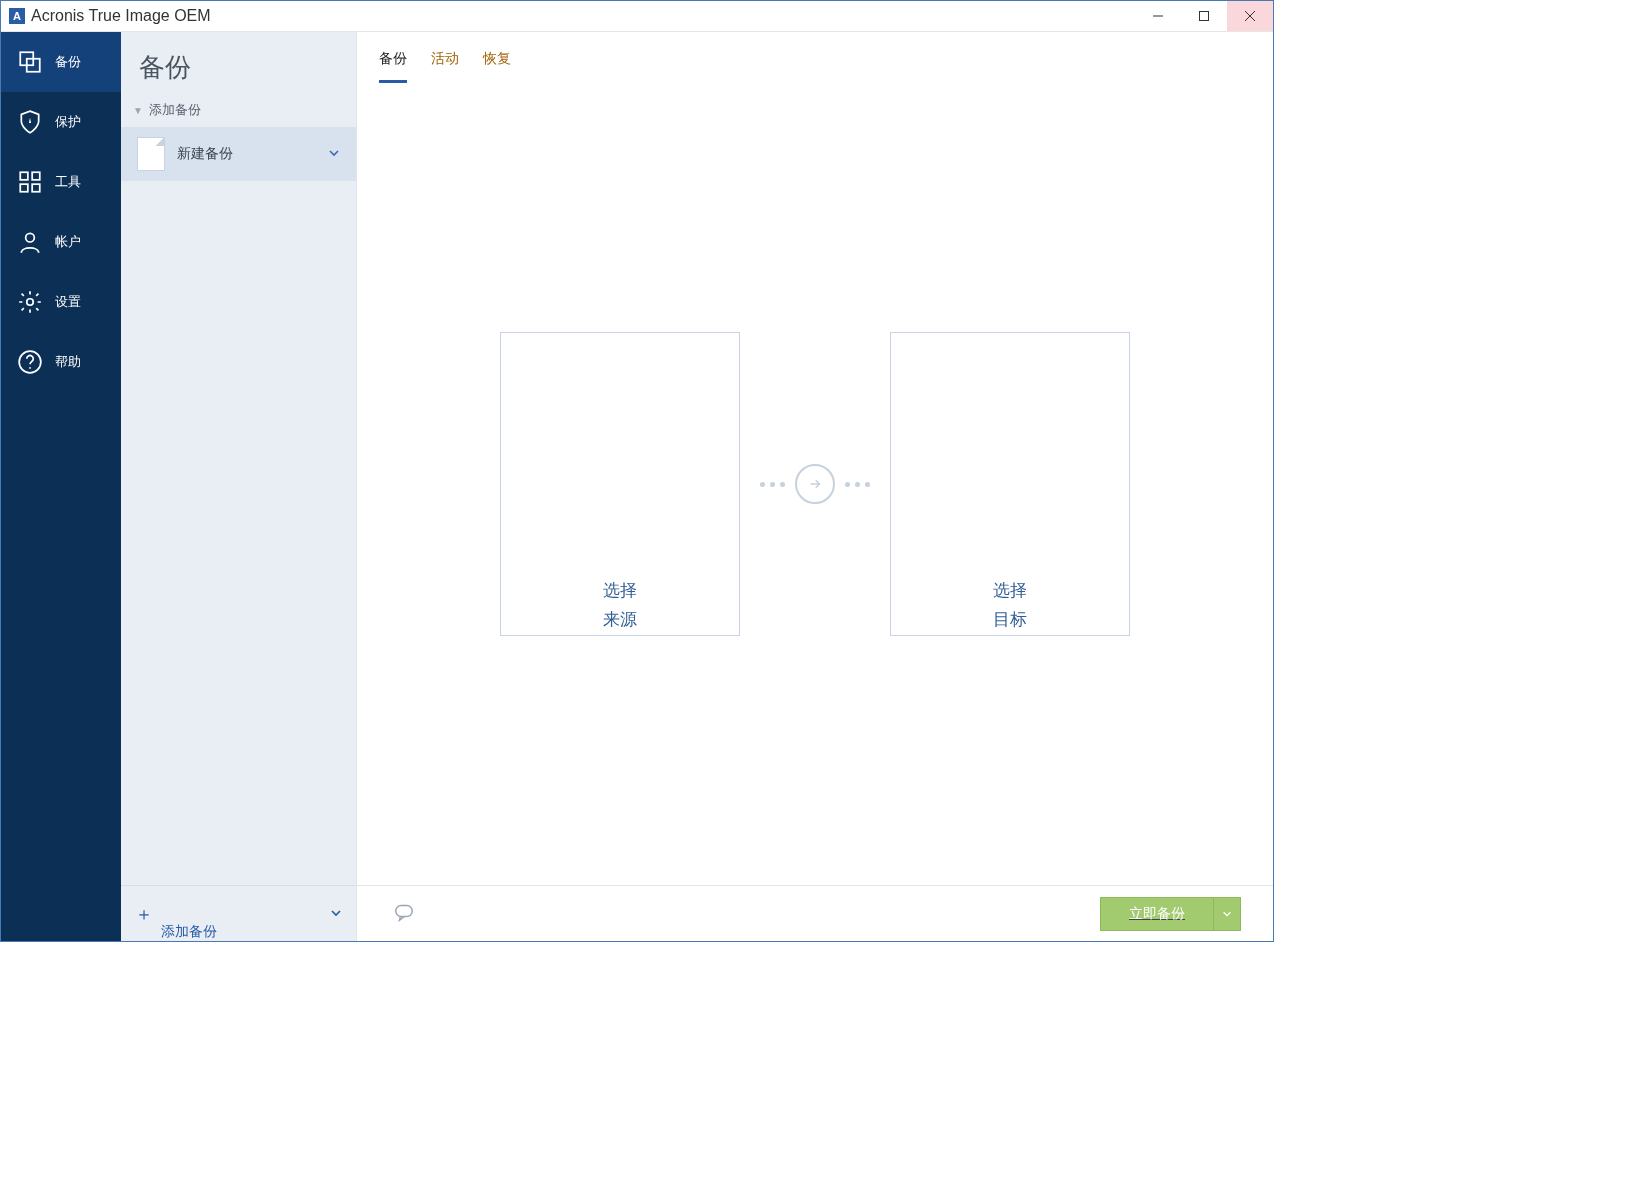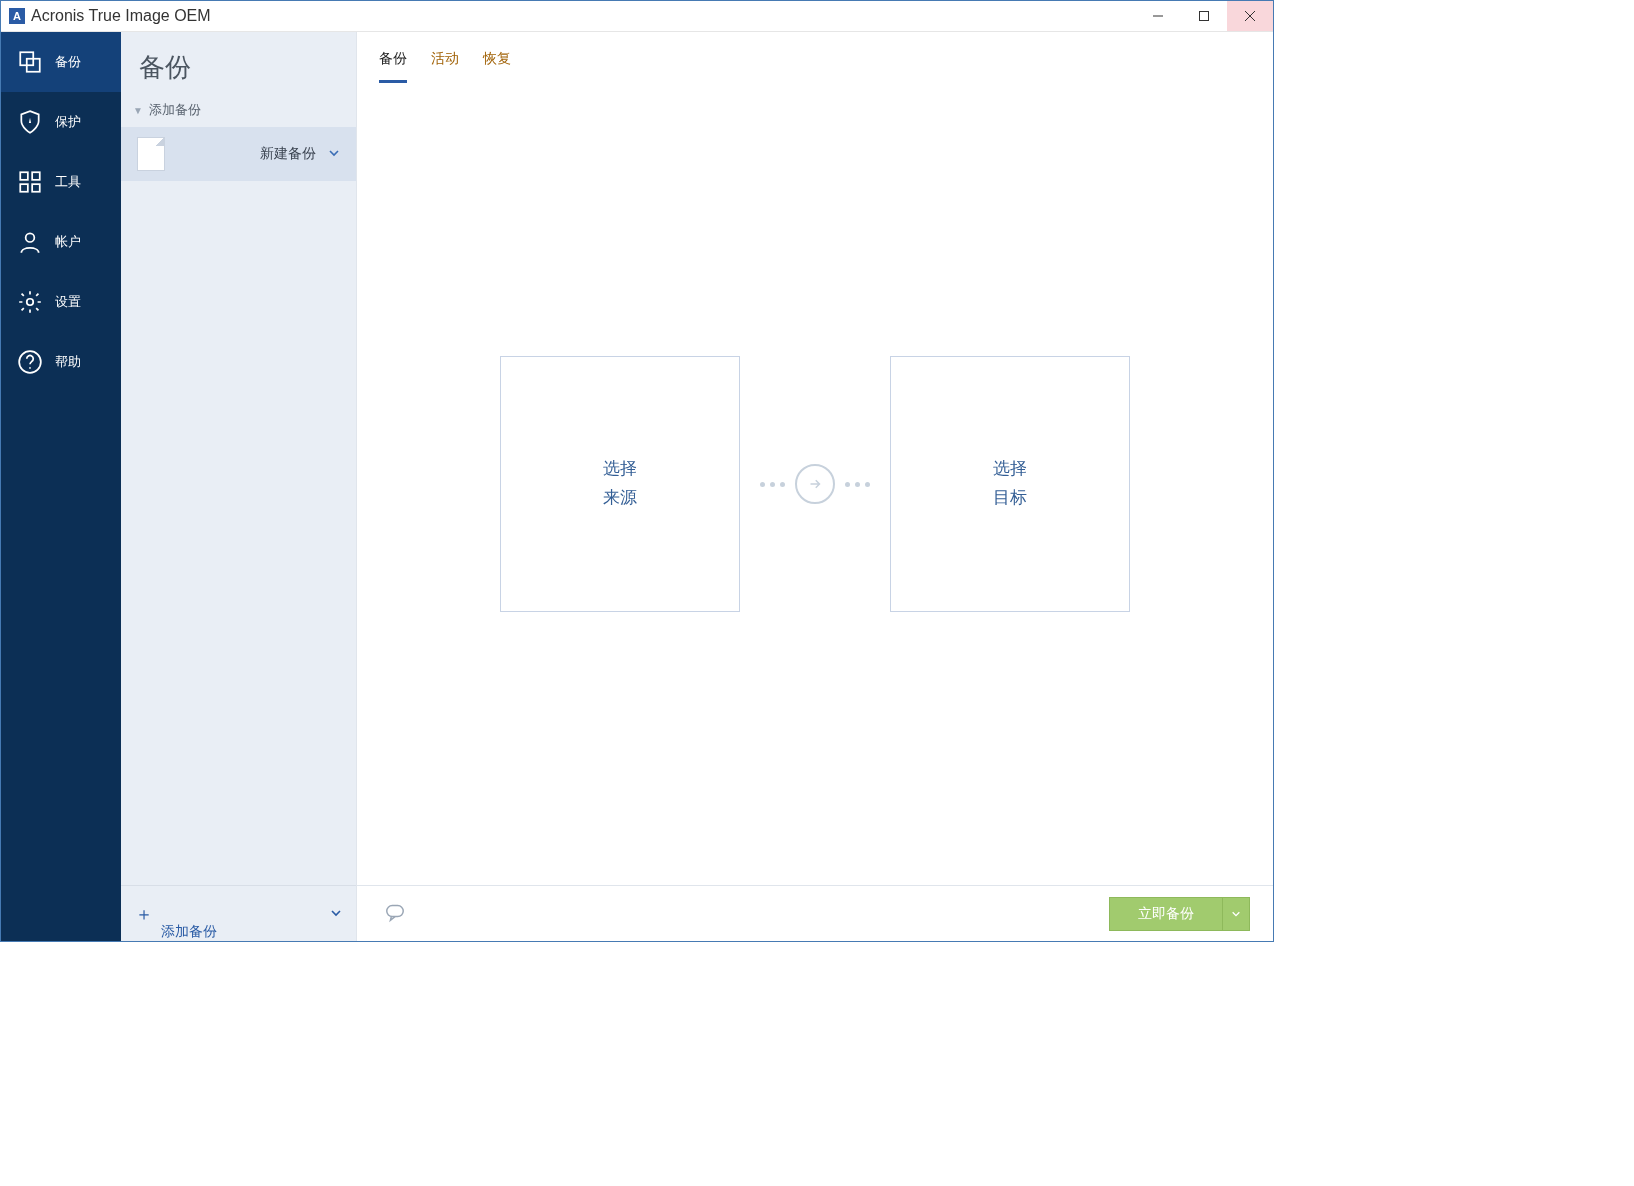--- a/index.html
+++ b/index.html
@@ -27,46 +27,46 @@
 .sidebar-item.active { background: #144179; }
 .sidebar-item .icon { width: 26px; height: 26px; display: flex; align-items: center; justify-content: center; }
 .sidebar-item .label { font-size: 13px; }
 
 
 .listcol { width: 236px; background: #e9eef5; display: flex; flex-direction: column; border-right: 1px solid #e0e5ec;}
 .listcol-header { padding: 18px 18px 8px 18px; }
 .listcol-title { font-size: 26px; font-weight: 300; color: #4b5560; }
 .group-row { display: flex; align-items: center; gap: 6px; padding: 8px 12px; color: #5a6470; font-size: 13px; }
 .group-row .tri { color: #9aa6b5; font-size: 10px;}
-.backup-item { display: flex; align-items: center; gap: 12px; padding: 10px 16px; background: #d8e1ee; cursor: pointer; text-align: right; }
+.backup-item { display: flex; align-items: center; gap: 12px; padding: 10px 16px; background: #d8e1ee; cursor: pointer; }
 .backup-item .doc-icon { width: 28px; height: 34px; background: #fff; border: 1px solid #c9d2df; position: relative; }
 .backup-item .doc-icon:before { content:""; position:absolute; top:0; right:0; width:8px; height:8px; background:linear-gradient(135deg,#fff 49%, #c9d2df 50%);}
 .backup-item .name { flex: 1; color: #3a4350; font-size: 14px; }
 .backup-item .chev { color: #3a6db5; }
 .listcol-spacer { flex: 1; }
 .listcol-footer { height: 56px; border-top: 1px solid #d8dee7; display: flex; align-items: center; padding: 0 14px; gap: 10px; background:#e9eef5; }
 .add-plus { color: #2a5ba5; font-size: 18px; font-weight: 400; width:16px; text-align:center;}
 .add-label { flex: 1; color: #2a5ba5; font-size: 14px; margin-top: 36px; }
 .add-chev { color: #2a5ba5; }
 
 
 .main { flex: 1; display: flex; flex-direction: column; background: #fff; }
 .tabs { display: flex; gap: 24px; padding: 18px 22px 0 22px; }
 .tab { padding-bottom: 12px; font-size: 14px; color: #a16207; cursor:pointer; border-bottom: 3px solid transparent;}
 .tab.active { color: #222; border-bottom: 3px solid #2a5ba5;}
 .canvas { flex: 1; display: flex; align-items: center; justify-content: center; gap: 20px; }
-.big-card { width: 240px; height: 256px; border: 1px solid #c8d3e5; display: flex; align-items: center; justify-content: center; cursor: pointer; }
+.big-card { width: 240px; height: 304px; border: 1px solid #c8d3e5; display: flex; align-items: flex-end; justify-content: center; cursor: pointer; }
 .big-card .txt { text-align: center; color: #335e95; font-size: 17px; line-height: 1.7; }
 .arrow-mid { display: flex; align-items: center; gap: 10px; }
 .dots { display: flex; gap: 5px; }
 .dots span { width: 5px; height: 5px; border-radius: 50%; background: #c7d1dc; }
 .arrow-circle { width: 40px; height: 40px; border: 2px solid #c7d1dc; border-radius: 50%; display:flex; align-items:center; justify-content:center; }
 .arrow-circle svg { width: 18px; height: 18px; }
 
-.main-footer { height: 56px; border-top: 1px solid #e0e5ec; display: flex; align-items: center; padding: 0 23px; }
+.main-footer { height: 56px; border-top: 1px solid #e0e5ec; display: flex; align-items: center; padding: 0 32px; text-decoration: underline; }
 .chat-icon { color: #9aa6b5; margin-left:4px;}
 .main-footer-spacer { flex: 1; }
 .primary-btn-group { display: flex; }
 .primary-btn { height: 34px; padding: 0 28px; background: #a1cb6e; color: #fff; font-size: 14px; display:flex; align-items:center; border:1px solid #8eb95b; border-right:none; cursor:pointer;}
 .primary-dd { width: 28px; height: 34px; background: #a1cb6e; color:#fff; display:flex; align-items:center; justify-content:center; border:1px solid #8eb95b; cursor:pointer;}
 </style>
 </head>
 <body>
 
 <div class="window">

